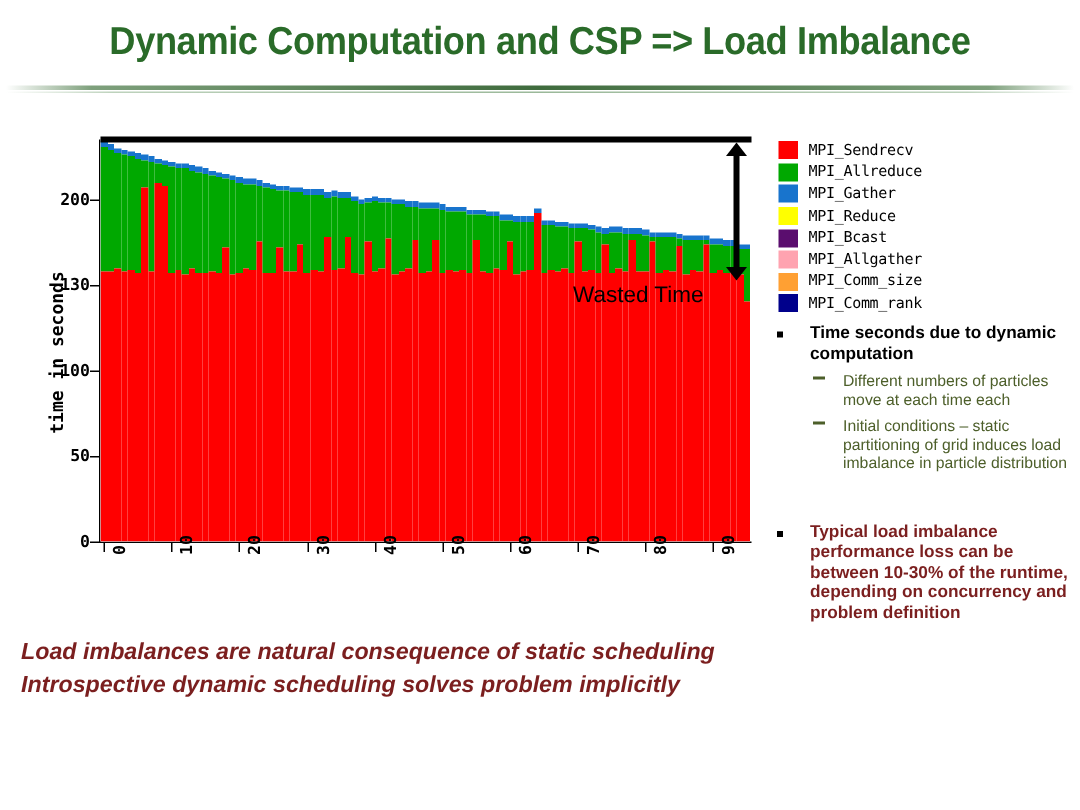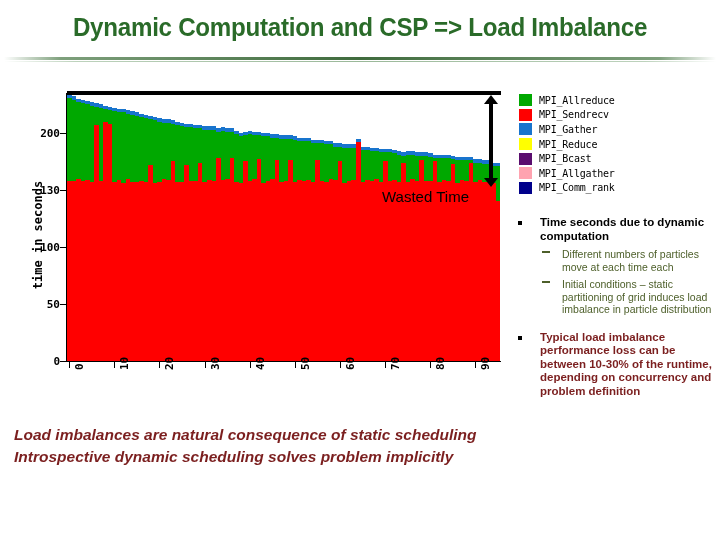--- a/index.html
+++ b/index.html
@@ -103,21 +103,21 @@
     color:#000;line-height:13.5px;
   }
   .sub{position:relative;padding-left:50px;margin-top:5px;}
   .sub .dash{
     position:absolute;left:30px;top:3px;width:8px;height:1.5px;background:#4d5f2a;
   }
   .sub .tx{
     font-family:"Liberation Sans", sans-serif;font-size:10.5px;color:#4d5f2a;
     line-height:12.5px;
   }
-  .b2{position:relative;padding-left:28px;margin-top:15px;}
+  .b2{position:relative;padding-left:28px;margin-top:33px;}
   .b2 .dot{position:absolute;left:6px;top:5px;width:4px;height:4px;background:#000;}
   .b2 .tx{
     font-family:"Liberation Sans", sans-serif;font-size:11.5px;font-weight:bold;
     color:#7b1f1f;line-height:13.5px;
   }
 
   
   .caption{
     position:absolute;left:14px;top:424px;width:530px;
     font-family:"Liberation Sans", sans-serif;font-size:15.5px;
@@ -667,42 +667,46 @@
         <div class="xtick" style="left: 321.984px;">70</div>
         <div class="xtick-mark" style="left: 363.089px;"></div>
         <div class="xtick" style="left: 367.089px;">80</div>
         <div class="xtick-mark" style="left: 408.193px;"></div>
         <div class="xtick" style="left: 412.193px;">90</div>
       </div>
   </div>
 
   <div class="legend" id="legend">
       <div class="legend-row">
+        <span class="legend-sw" style="background: rgb(255, 0, 0);"></span>
+        <span class="legend-tx">MPI_Sendrecv</span>
+      </div>
+      <div class="legend-row">
         <span class="legend-sw" style="background: rgb(0, 168, 0);"></span>
         <span class="legend-tx">MPI_Allreduce</span>
-      </div>
-      <div class="legend-row">
-        <span class="legend-sw" style="background: rgb(255, 0, 0);"></span>
-        <span class="legend-tx">MPI_Sendrecv</span>
       </div>
       <div class="legend-row">
         <span class="legend-sw" style="background: rgb(24, 116, 205);"></span>
         <span class="legend-tx">MPI_Gather</span>
       </div>
       <div class="legend-row">
         <span class="legend-sw" style="background: rgb(255, 255, 0);"></span>
         <span class="legend-tx">MPI_Reduce</span>
       </div>
       <div class="legend-row">
         <span class="legend-sw" style="background: rgb(90, 13, 110);"></span>
         <span class="legend-tx">MPI_Bcast</span>
       </div>
       <div class="legend-row">
         <span class="legend-sw" style="background: rgb(255, 163, 176);"></span>
         <span class="legend-tx">MPI_Allgather</span>
+      </div>
+      <div class="legend-row">
+        <span class="legend-sw" style="background: rgb(255, 160, 51);"></span>
+        <span class="legend-tx">MPI_Comm_size</span>
       </div>
       <div class="legend-row">
         <span class="legend-sw" style="background: rgb(0, 0, 139);"></span>
         <span class="legend-tx">MPI_Comm_rank</span>
       </div>
     </div>
 
   <div class="bullets" id="bullets">
       <div class="b1">
         <span class="dot"></span>

